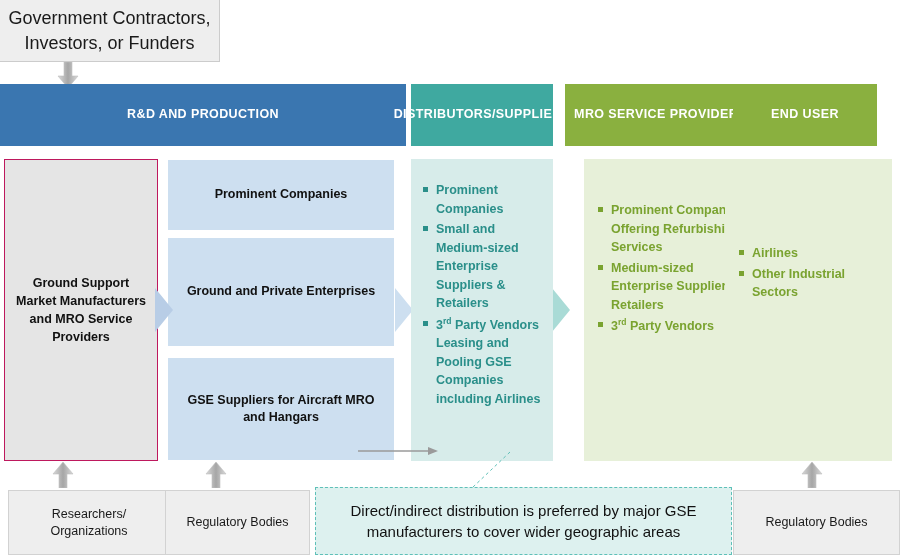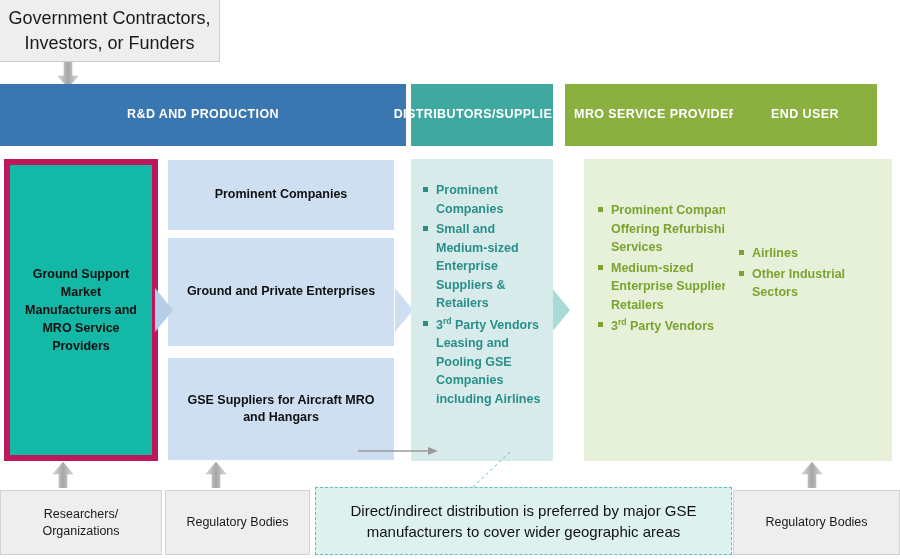--- a/index.html
+++ b/index.html
@@ -80,22 +80,22 @@
   .col {
     position: absolute;
     top: 159px;
     box-sizing: border-box;
   }
 
   .col-gsm {
     left: 4px;
     width: 154px;
     height: 302px;
-    background: #14b8a6;
-    border: 6px solid #be185d;
+    background: #e5e5e5;
+    border: 1px solid #be185d;
     display: flex;
     align-items: center;
     text-align: center;
     padding: 0 8px;
   }
   .col-gsm .txt {
     font-size: 12.5px;
     font-weight: bold;
     color: #111111;
     line-height: 1.45;
@@ -208,21 +208,21 @@
     box-sizing: border-box;
     display: flex;
     align-items: center;
     justify-content: center;
     text-align: center;
     padding: 0 6px;
     font-size: 12.5px;
     color: #1a1a1a;
     line-height: 1.35;
   }
-  .bb-res { left: 0px;   width: 162px; }
+  .bb-res { left: 8px;   width: 162px; }
   .bb-reg1{ left: 165px; width: 145px; }
   .bb-reg2{ left: 733px; width: 167px; }
 
   
   .arrow-up {
     position: absolute;
     width: 22px;
     height: 26px;
     top: 462px;
   }

